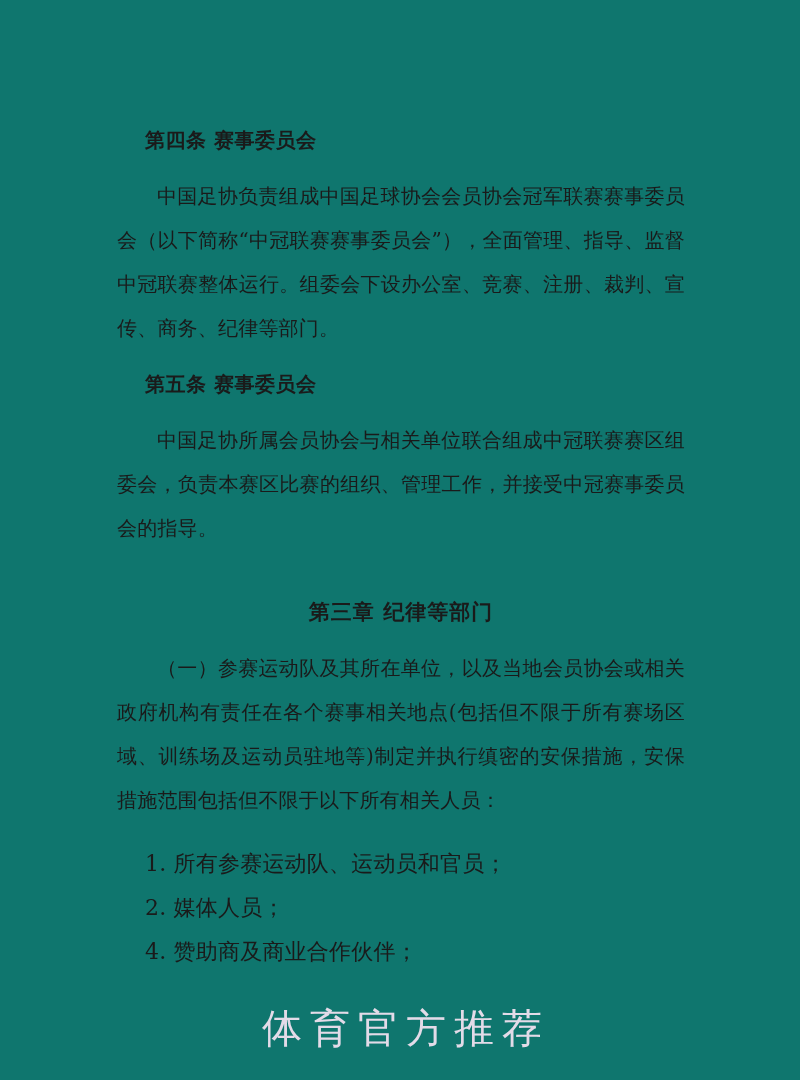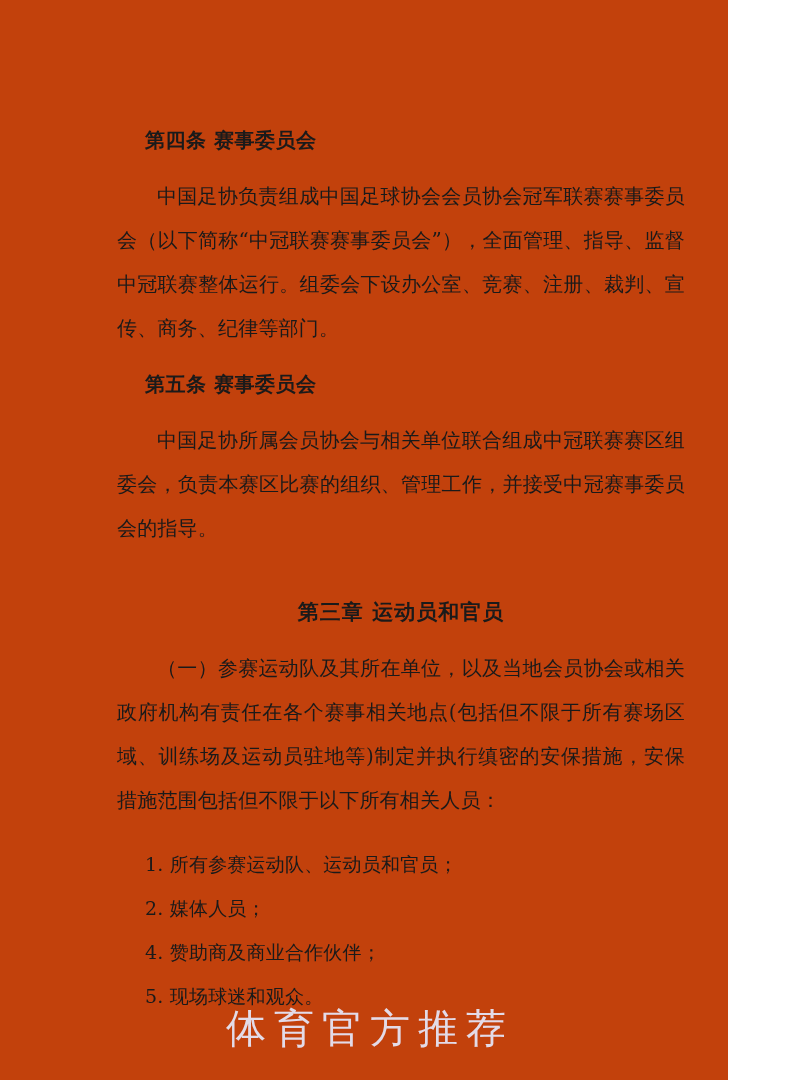--- a/index.html
+++ b/index.html
@@ -11,23 +11,23 @@
     width: 800px;
     height: 1080px;
     position: relative;
     overflow: hidden;
     font-family: "DejaVu Serif", "Liberation Serif", serif;
     color: #1a1a1a;
   }
   .page {
     position: absolute;
     top: 0; left: 0;
-    width: 728px;
+    width: 800px;
     height: 1080px;
-    background: #c2410c;
+    background: #0f766e;
   }
   .content {
     position: absolute;
     left: 105px;
     top: 118px;
     width: 592px;
   }
   .art-head {
     font-size: 20px;
     font-weight: bold;
@@ -47,21 +47,21 @@
   }
   .chapter {
     font-size: 21px;
     font-weight: bold;
     text-align: center;
     line-height: 44px;
     margin: 40px 0 10px 0;
     letter-spacing: 1px;
   }
   .list-item {
-    font-size: 19px;
+    font-size: 22px;
     line-height: 44px;
     text-indent: 40px;
     margin: 0;
     letter-spacing: 0.2px;
   }
   .spacer-sm { height: 8px; }
   .watermark {
     position: absolute;
     left: 12px;
     right: 0;
@@ -80,26 +80,25 @@
 
 <div class="page">
   <div class="content">
 
     <div class="art-head">第四条  赛事委员会</div>
     <p class="para">中国足协负责组成中国足球协会会员协会冠军联赛赛事委员会（以下简称“中冠联赛赛事委员会”），全面管理、指导、监督中冠联赛整体运行。组委会下设办公室、竞赛、注册、裁判、宣传、商务、纪律等部门。</p>
 
     <div class="art-head">第五条  赛事委员会</div>
     <p class="para">中国足协所属会员协会与相关单位联合组成中冠联赛赛区组委会，负责本赛区比赛的组织、管理工作，并接受中冠赛事委员会的指导。</p>
 
-    <div class="chapter">第三章  运动员和官员</div>
+    <div class="chapter">第三章  纪律等部门</div>
 
     <p class="para">（一）参赛运动队及其所在单位，以及当地会员协会或相关政府机构有责任在各个赛事相关地点(包括但不限于所有赛场区域、训练场及运动员驻地等)制定并执行缜密的安保措施，安保措施范围包括但不限于以下所有相关人员：</p>
 
     <div class="spacer-sm"></div>
     <p class="list-item">1. 所有参赛运动队、运动员和官员；</p>
     <p class="list-item">2. 媒体人员；</p>
     <p class="list-item">4. 赞助商及商业合作伙伴；</p>
-    <p class="list-item">5. 现场球迷和观众。</p>
 
   </div>
 
   <div class="watermark">体育官方推荐</div>
 </div>
 
 </body></html>

